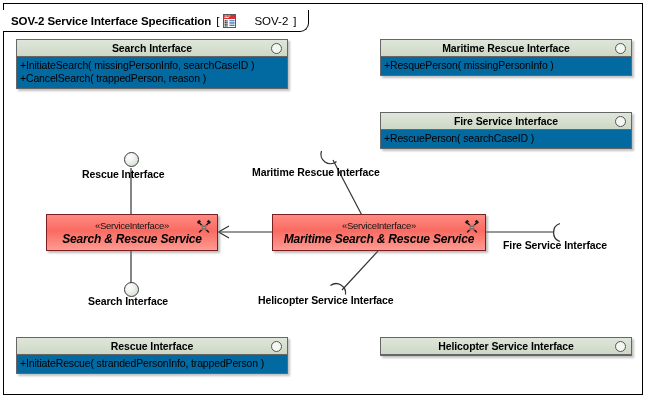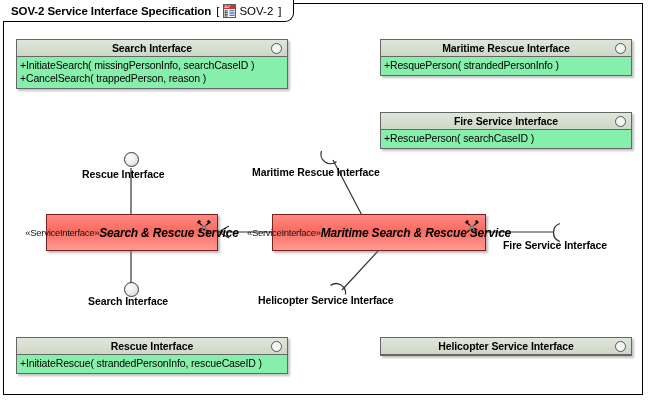--- a/index.html
+++ b/index.html
@@ -24,21 +24,21 @@
     top: 3px;
     width: 640px;
     height: 392px;
     border: 1px solid #000000;
     box-sizing: border-box;
     background: transparent;
   }
   .frame-title-tab {
     position: absolute;
     left: 3px;
-    top: 0;
+    top: 10px;
     height: 22px;
     box-sizing: border-box;
     background: #ffffff;
     border: 1px solid #000000;
     border-top: none;
     border-left: none;
     border-radius: 0 0 9px 0;
     padding: 0 11px 0 8px;
     display: flex;
     align-items: center;
@@ -52,21 +52,21 @@
   }
   .frame-title-brk {
     font-size: 11.5px;
     color: #000000;
     margin-left: 5px;
     font-weight: normal;
   }
   .frame-title-id {
     font-size: 11.5px;
     color: #000000;
-    margin-left: 2px;
+    margin-left: 17px;
     font-weight: normal;
   }
   .spec-icon {
     width: 13px;
     height: 14px;
     margin-left: 4px;
     margin-right: 1px;
     position: relative;
     display: inline-block;
     flex: none;
@@ -102,38 +102,38 @@
     margin-top: -5.5px;
     width: 11px;
     height: 11px;
     border: 1px solid #555555;
     border-radius: 50%;
     background: #f3f6f1;
     box-sizing: border-box;
   }
   .iface-ops {
     padding: 2px 0 3px 3px;
-    background: #86efac;
+    background: #0369a1;
   }
   .iface-op {
     font-size: 10.5px;
     color: #000000;
     line-height: 13px;
     white-space: nowrap;
     letter-spacing: -0.15px;
   }
   
   .svc-box {
     position: absolute;
     box-sizing: border-box;
     border: 1px solid #7a2020;
     background: linear-gradient(to bottom, #ff8a82 0%, #f96b62 45%, #ff9a92 100%);
     box-shadow: 2px 2px 2px rgba(120,120,120,0.5);
     display: flex;
-    flex-direction: row;
+    flex-direction: column;
     align-items: center;
     justify-content: center;
   }
   .svc-stereotype {
     font-size: 9.5px;
     color: #151515;
     line-height: 12px;
     letter-spacing: -0.3px;
     white-space: nowrap;
   }
@@ -261,41 +261,41 @@
       <div class="iface-op">+CancelSearch( trappedPerson, reason )</div>
     </div>
   </div>
 
   <div class="iface-box" style="left:380px; top:39px; width:252px;">
     <div class="iface-header">
       <span class="iface-title">Maritime Rescue Interface</span>
       <span class="iface-circle"></span>
     </div>
     <div class="iface-ops">
-      <div class="iface-op">+ResquePerson( strandedPersonInfo )</div>
+      <div class="iface-op">+ResquePerson( missingPersonInfo )</div>
     </div>
   </div>
 
   <div class="iface-box" style="left:380px; top:112px; width:252px;">
     <div class="iface-header">
       <span class="iface-title">Fire Service Interface</span>
       <span class="iface-circle"></span>
     </div>
     <div class="iface-ops">
       <div class="iface-op">+RescuePerson( searchCaseID )</div>
     </div>
   </div>
 
   <div class="iface-box" style="left:16px; top:337px; width:272px;">
     <div class="iface-header">
       <span class="iface-title">Rescue Interface</span>
       <span class="iface-circle"></span>
     </div>
     <div class="iface-ops">
-      <div class="iface-op">+InitiateRescue( strandedPersonInfo, rescueCaseID )</div>
+      <div class="iface-op">+InitiateRescue( strandedPersonInfo, trappedPerson )</div>
     </div>
   </div>
 
   <div class="iface-box" style="left:380px; top:337px; width:252px;">
     <div class="iface-header">
       <span class="iface-title">Helicopter Service Interface</span>
       <span class="iface-circle"></span>
     </div>
   </div>
 

